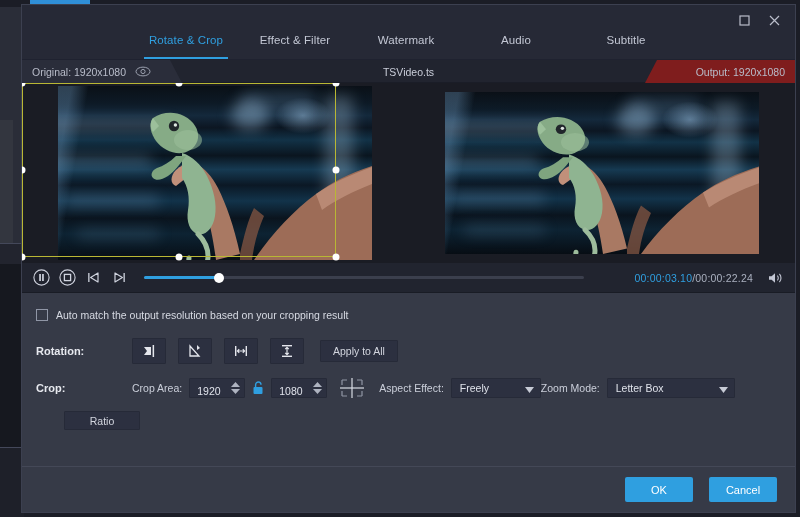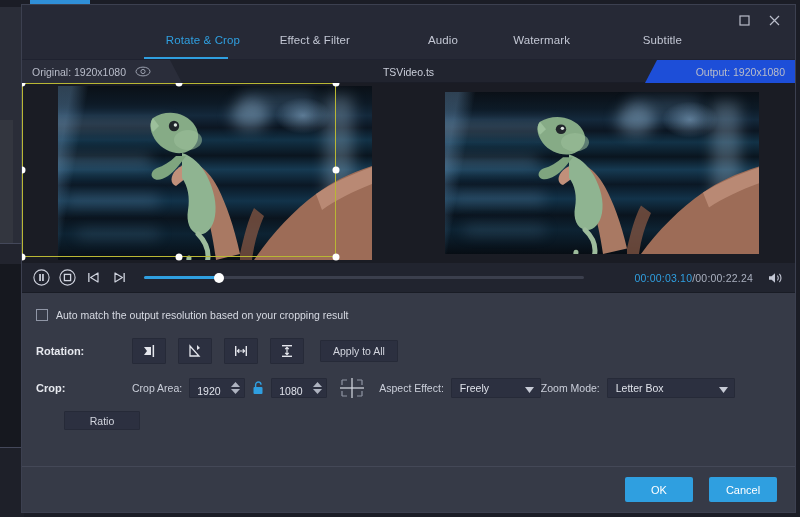--- a/index.html
+++ b/index.html
@@ -37,21 +37,21 @@
   }
   .wincontrols { position:absolute; right:8px; top:4px; display:flex; gap:4px; }
   .winbtn {
     width:26px; height:22px; display:flex; align-items:center; justify-content:center;
     color:#b9bdca; cursor:pointer;
   }
   .winbtn svg { display:block; }
   .tabs { display:flex; align-items:flex-end; height:100%; padding-left:110px; gap:0; }
   .tab {
     font-size:11.5px; color:#c3c7d4; padding:0 0 13px 0; cursor:pointer;
-    position:relative; text-align:right; letter-spacing:.1px;
+    position:relative; text-align:center; letter-spacing:.1px;
   }
   .tab.t0 { width:108px; }
   .tab.t1 { width:110px; }
   .tab.t2 { width:112px; }
   .tab.t3 { width:108px; }
   .tab.t4 { width:112px; }
   .tab.active { color:#2f9fe0; }
   .tab.active::after {
     content:""; position:absolute; left:12px; right:12px; bottom:0; height:2px; background:#2f9fe0;
   }
@@ -69,21 +69,21 @@
   }
   .infochip-left span { font-size:10.5px; color:#b8bcc9; }
   .eye { width:14px; height:11px; position:relative; }
   .filename {
     position:absolute; left:0; right:0; top:0; height:23px;
     display:flex; align-items:center; justify-content:center;
     font-size:10.5px; color:#c9cdd9;
   }
   .infochip-right {
     position:absolute; right:0; top:0; height:23px; width:150px; padding:0 10px 0 22px;
-    background:#1d4ed8; display:flex; align-items:center; justify-content:flex-end;
+    background:#7f1d1d; display:flex; align-items:center; justify-content:flex-end;
     clip-path: polygon(12px 0, 100% 0, 100% 100%, 0 100%);
   }
   .infochip-right span { font-size:10.5px; color:#b8bcc9; }
 
   
   .previews { position:relative; height:180px; background:#191b23; display:flex; flex:0 0 auto; }
   .pv { position:relative; overflow:hidden; }
   .pv-left { width:50%; background:#1a1c24; display:flex; align-items:center; justify-content:center; }
   .pv-right { width:50%; background:#1a1c24; display:flex; align-items:center; justify-content:center; }
   .photo {
@@ -220,22 +220,22 @@
       </div>
       <div class="winbtn">
         <svg width="13" height="13" viewBox="0 0 13 13">
             <path d="M2 2 L11 11 M11 2 L2 11" stroke="currentColor" stroke-width="1.2" fill="none"></path>
           </svg>
       </div>
     </div>
     <div class="tabs">
       <div class="tab t0 active">Rotate &amp; Crop</div>
       <div class="tab t1">Effect &amp; Filter</div>
+      <div class="tab t2">Watermark</div>
       <div class="tab t3">Audio</div>
-      <div class="tab t2">Watermark</div>
       <div class="tab t4">Subtitle</div>
     </div>
   </div>
 
   <div class="infostrip">
     <div class="infochip-left">
       <span>Original: 1920x1080</span>
       <span class="eye">
         <svg width="16" height="11" viewBox="0 0 16 11">
             <ellipse cx="8" cy="5.5" rx="7" ry="4.4" fill="none" stroke="#9ba0ae" stroke-width="1"></ellipse>

